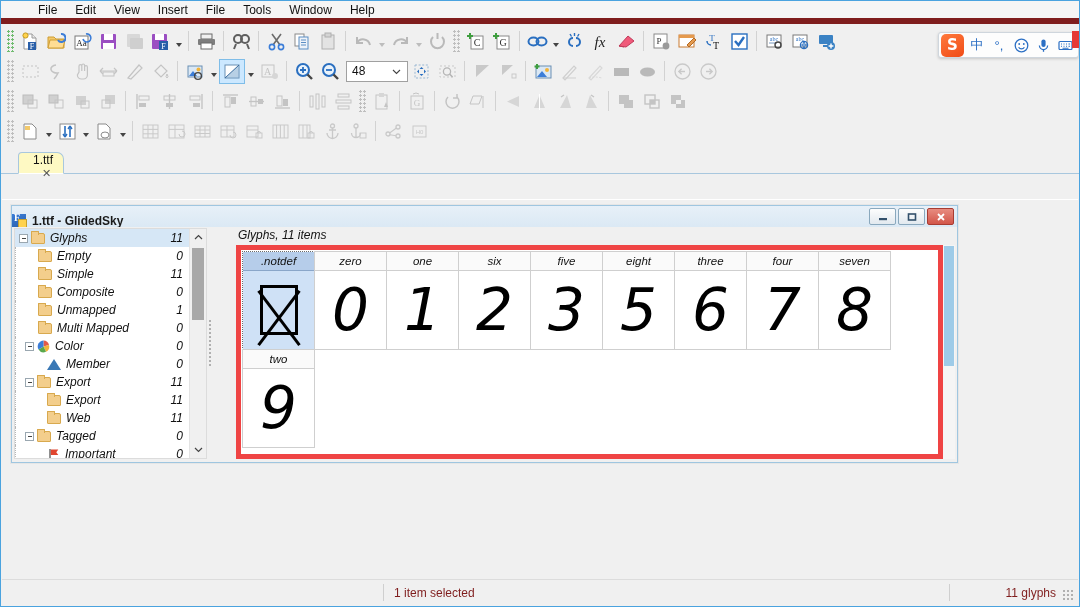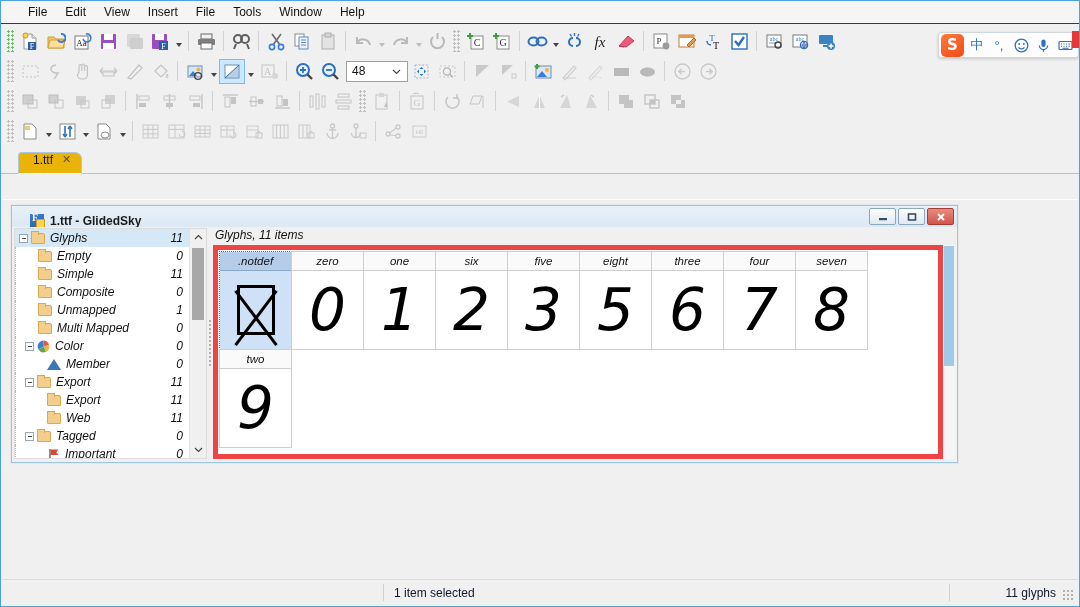--- a/index.html
+++ b/index.html
@@ -70,22 +70,22 @@
     font-size: 12px;
   }
   .win-btn svg { display: block; }
 
   
   .menubar {
     height: 23px;
     background: #f5f5f5;
     display: flex;
     align-items: center;
-    padding-left: 18px;
-    border-bottom: 1px solid #7f1d1d;
+    padding-left: 28px;
+    border-bottom: 6px solid #7f1d1d;
   }
   .menu-item {
     padding: 3px 9px;
     color: #111;
     font-size: 12px;
     white-space: nowrap;
   }
 
   
   .toolbars {
@@ -164,28 +164,29 @@
     margin-top: 4px;
     background: #f0f0f0;
     position: relative;
     border-bottom: 1px solid #a8c7de;
   }
   .doc-tab {
     position: absolute;
     left: 17px; top: 2px;
     height: 22px;
     padding: 0 10px 0 14px;
-    background: #eab308;
+    background: #fef9c3;
     border: 1px solid #a8c7de;
     border-bottom: 1px solid #ffffff;
     border-radius: 4px 7px 0 0;
     display: flex; align-items: flex-start;
     font-size: 12px;
     color: #111;
     transform: skewX(0deg);
+    flex-direction: column;
   }
   .doc-tab .tab-x {
     margin-left: 9px;
     color: #555;
     font-size: 11px;
   }
 
   
   .mdi-client {
     position: absolute;
@@ -202,21 +203,21 @@
     left: 9px; top: 5px;
     width: 947px; height: 258px;
     background: #f0f0f0;
     border: 1px solid #9fc6e0;
     box-shadow: 0 0 0 1px rgba(0,0,0,.04);
   }
   .child-title {
     height: 29px;
     background: linear-gradient(#e7f0f8, #d6e6f3);
     display: flex; align-items: center;
-    padding-left: 18px;
+    padding-left: 0;
     position: relative;
   }
   .child-icon {
     width: 14px; height: 14px;
     margin-right: 6px;
     background: linear-gradient(160deg,#3b7dd8 0%,#2a5fa8 100%);
     position: relative;
     flex: none;
   }
   .child-icon::after {
@@ -357,20 +358,21 @@
     background-image: radial-gradient(circle at 1px 1px, #b0b0b0 .9px, transparent 1px);
     background-size: 3px 4px;
   }
 
   
   .glyph-pane {
     flex: 1;
     position: relative;
     background: #f0f0f0;
     overflow: hidden;
+    margin-left: 23px;
   }
   .glyph-header {
     height: 17px;
     font-size: 12px;
     color: #111;
     padding-left: 2px;
   }
   .glyph-area {
     position: absolute;
     left: 0; right: 12px; top: 17px; bottom: 0;
@@ -450,21 +452,21 @@
   
   .statusbar {
     position: absolute;
     left: 1px; right: 1px; bottom: 1px;
     height: 26px;
     background: #f0f0f0;
     border-top: 1px solid #dcdcdc;
     display: flex;
     align-items: center;
     font-size: 12px;
-    color: #0f172a;
+    color: #7f1d1d;
   }
   .sb-cell {
     height: 26px;
     display: flex; align-items: center;
     padding-left: 10px;
   }
   .sb-div {
     width: 1px; height: 17px; background: #cfcfcf;
   }
   .sb-grip {

